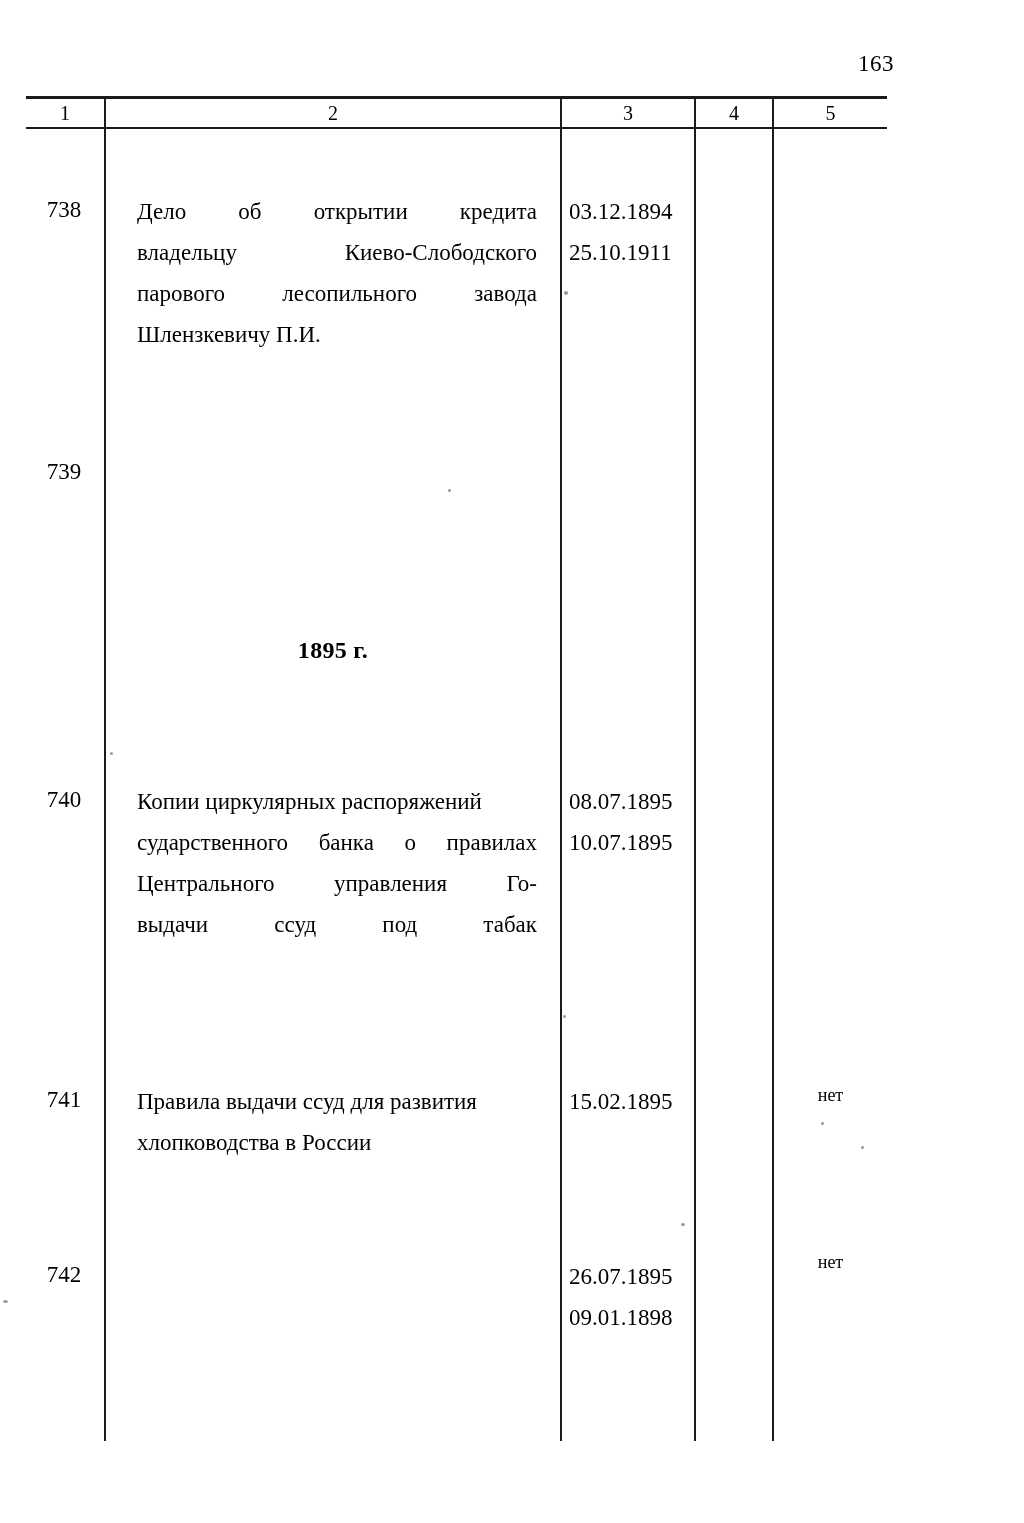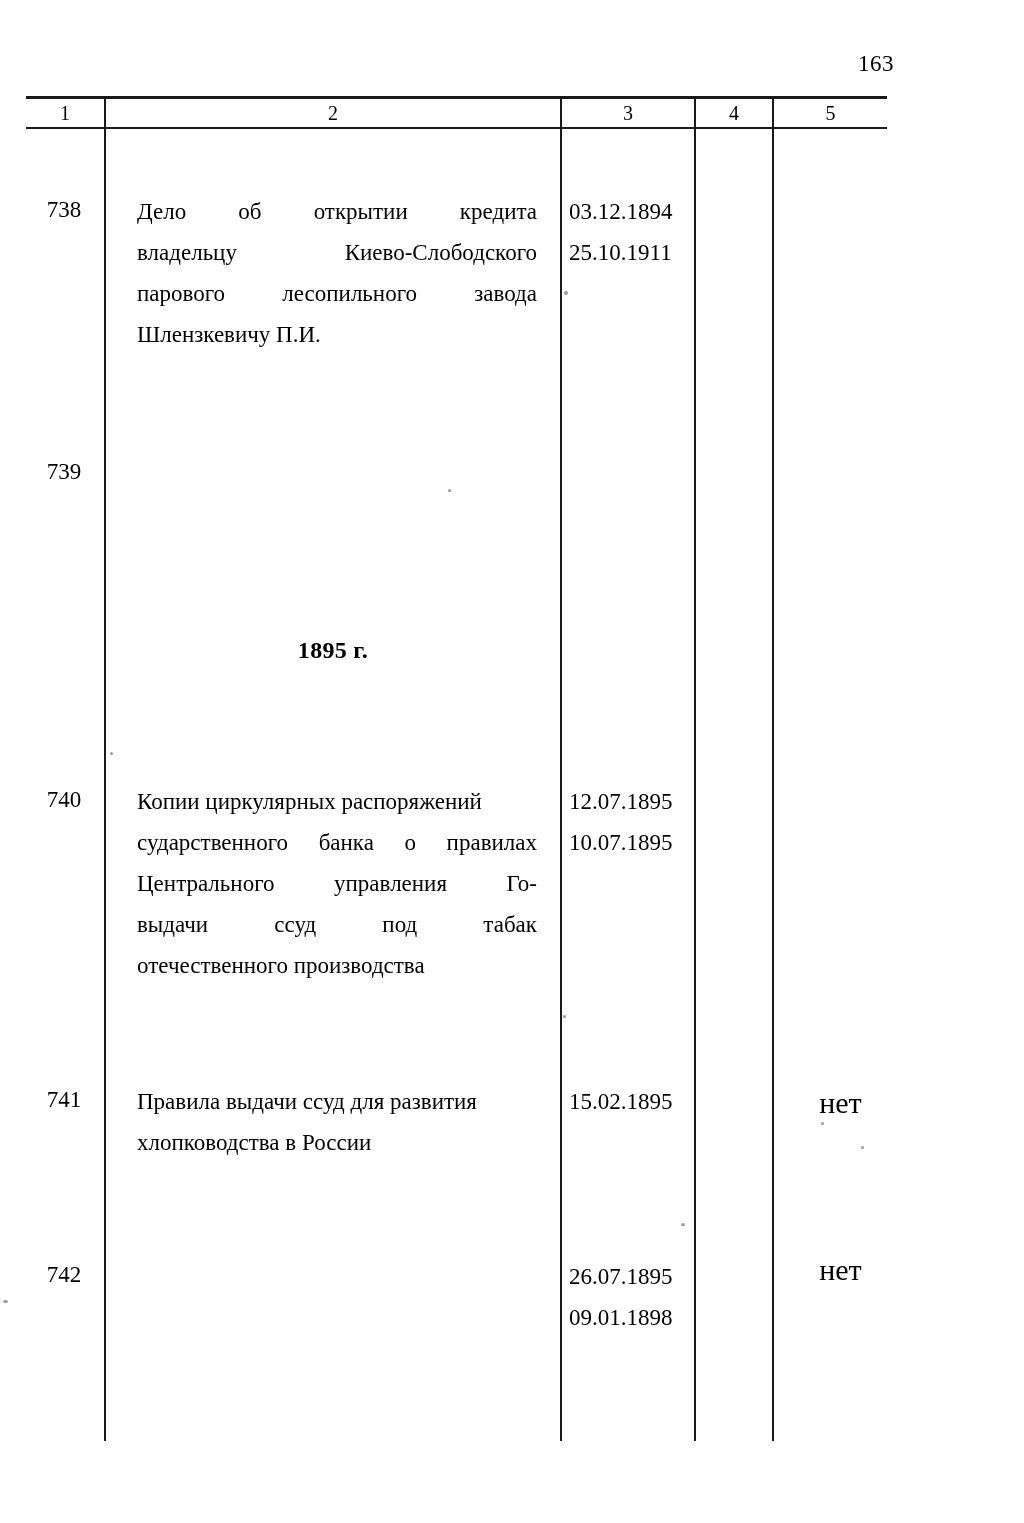--- a/index.html
+++ b/index.html
@@ -100,23 +100,22 @@
     font-size: 23px;
     line-height: 41px;
     text-align: left;
     white-space: nowrap;
   }
   .cell-notes {
     position: absolute;
     left: 774px;
     width: 113px;
     text-align: center;
-    font-size: 30px;
+    font-size: 18px;
     line-height: 1.1;
-    padding-left: 10px;
   }
 
   
   #section-1895 {
     position: absolute;
     left: 106px;
     top: 637px;
     width: 454px;
     text-align: center;
     font-size: 24px;
@@ -174,24 +173,23 @@
   <div id="section-1895">1895 г.</div>
 
   <div class="cell-num" style="top:787px">
     <span>740</span>
   </div>
   <div class="cell-desc" style="top:781px">
     <p>Копии циркулярных распоряжений</p>
     <p class="just">сударственного банка о правилах</p>
     <p class="just">Центрального управления Го-</p>
     <p class="just">выдачи ссуд под табак</p>
-    <p>отечественного производства</p>
   </div>
   <div class="cell-dates" style="top:781px">
-    <div>12.07.1895</div>
+    <div>08.07.1895</div>
     <div>10.07.1895</div>
   </div>
   <div class="cell-notes" style="top:787px"></div>
 
   <div class="cell-num" style="top:1087px">
     <span>741</span>
   </div>
   <div class="cell-desc" style="top:1081px">
     <p>Правила выдачи ссуд для развития</p>
     <p>хлопководства в России</p>

